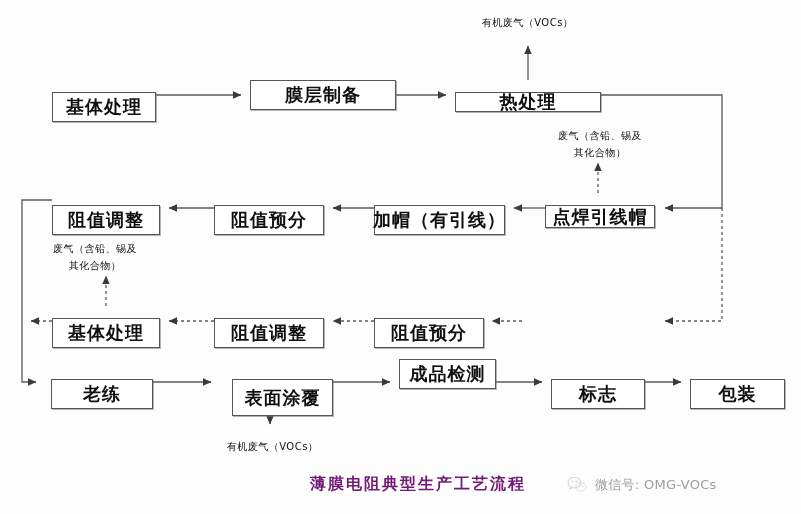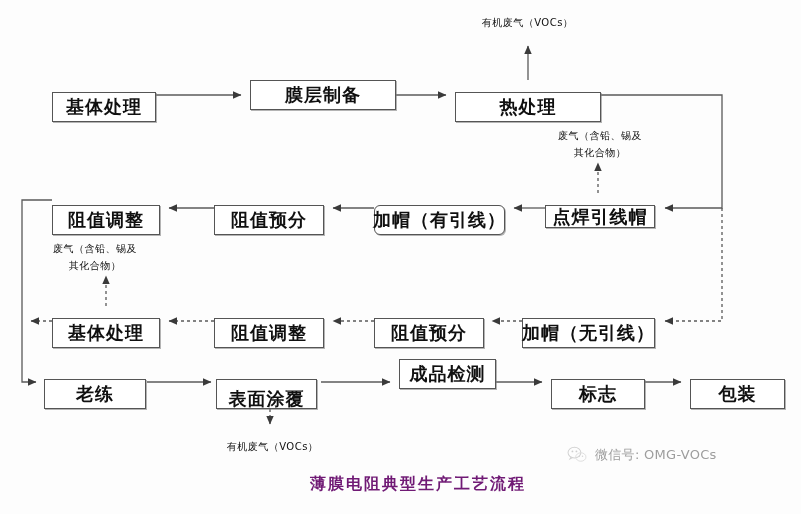--- a/index.html
+++ b/index.html
@@ -23,21 +23,21 @@
   .label{
     position:absolute;font-size:10px;color:#111;font-weight:400;
     letter-spacing:.5px;line-height:17px;text-align:center;white-space:nowrap;
   }
   .caption{
     position:absolute;font-size:16px;font-weight:700;color:#701a75;
     letter-spacing:2px;white-space:nowrap;
   }
   .watermark{
     position:absolute;display:flex;align-items:center;gap:7px;
-    color:#9d9d9d;font-size:13px;letter-spacing:.3px;white-space:nowrap;
+    color:#9d9d9d;font-size:13px;letter-spacing:.3px;white-space:nowrap;margin-top:30px;
   }
   .wm-icon{width:22px;height:22px;display:block;opacity:.55;}
 </style>
 </head>
 <body>
 
 <div id="canvas">
 
   <svg class="wires" viewBox="0 0 801 514" xmlns="http://www.w3.org/2000/svg">
     <defs>
@@ -82,54 +82,51 @@
       <path d="M270,397 L270,424" stroke-dasharray="3,3" marker-end="url(#ahd)"></path>
     </g>
   </svg>
 
   <div class="node" style="left:52px;top:80px;width:104px;height:30px;">
     <span>基体处理</span>
   </div>
   <div class="node" style="left:250px;top:68px;width:146px;height:30px;">
     <span>膜层制备</span>
   </div>
-  <div class="node" style="left:455px;top:80px;width:146px;height:30px;">
+  <div class="node" style="left:455px;top:80px;width:146px;height:20px;">
     <span>热处理</span>
   </div>
 
   <div class="node" style="left:52px;top:193px;width:108px;height:30px;">
     <span>阻值调整</span>
   </div>
   <div class="node" style="left:214px;top:193px;width:110px;height:30px;">
     <span>阻值预分</span>
   </div>
-  <div class="node" style="left:374px;top:193px;width:131px;height:30px;border-radius:6px;">
+  <div class="node" style="left:374px;top:193px;width:131px;height:30px;">
     <span>加帽（有引线）</span>
   </div>
   <div class="node" style="left:545px;top:193px;width:110px;height:23px;">
     <span>点焊引线帽</span>
   </div>
 
   <div class="node" style="left:52px;top:306px;width:108px;height:30px;">
     <span>基体处理</span>
   </div>
   <div class="node" style="left:214px;top:306px;width:110px;height:30px;">
     <span>阻值调整</span>
   </div>
   <div class="node" style="left:374px;top:306px;width:110px;height:30px;">
     <span>阻值预分</span>
   </div>
-  <div class="node" style="left:522px;top:306px;width:133px;height:30px;">
-    <span>加帽（无引线）</span>
-  </div>
 
-  <div class="node" style="left:44px;top:367px;width:102px;height:30px;">
+  <div class="node" style="left:51px;top:367px;width:102px;height:30px;">
     <span>老练</span>
   </div>
-  <div class="node" style="left:216px;top:367px;width:101px;height:30px;align-items:flex-end;">
+  <div class="node" style="left:232px;top:367px;width:101px;height:37px;">
     <span>表面涂覆</span>
   </div>
   <div class="node" style="left:399px;top:347px;width:97px;height:30px;text-align:right;">
     <span>成品检测</span>
   </div>
   <div class="node" style="left:551px;top:367px;width:94px;height:30px;">
     <span>标志</span>
   </div>
   <div class="node" style="left:690px;top:367px;width:95px;height:30px;">
     <span>包装</span>

